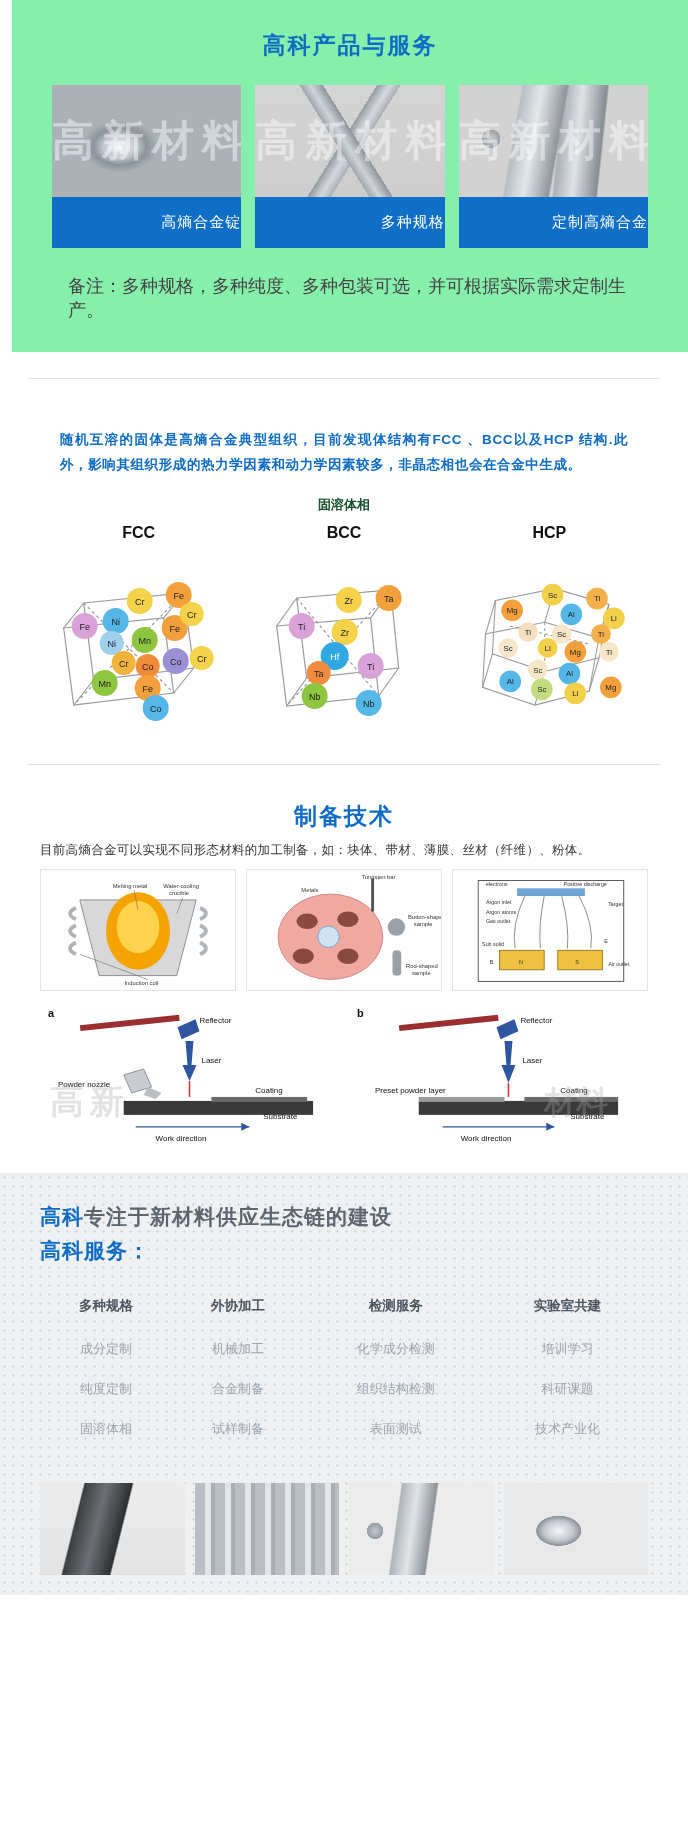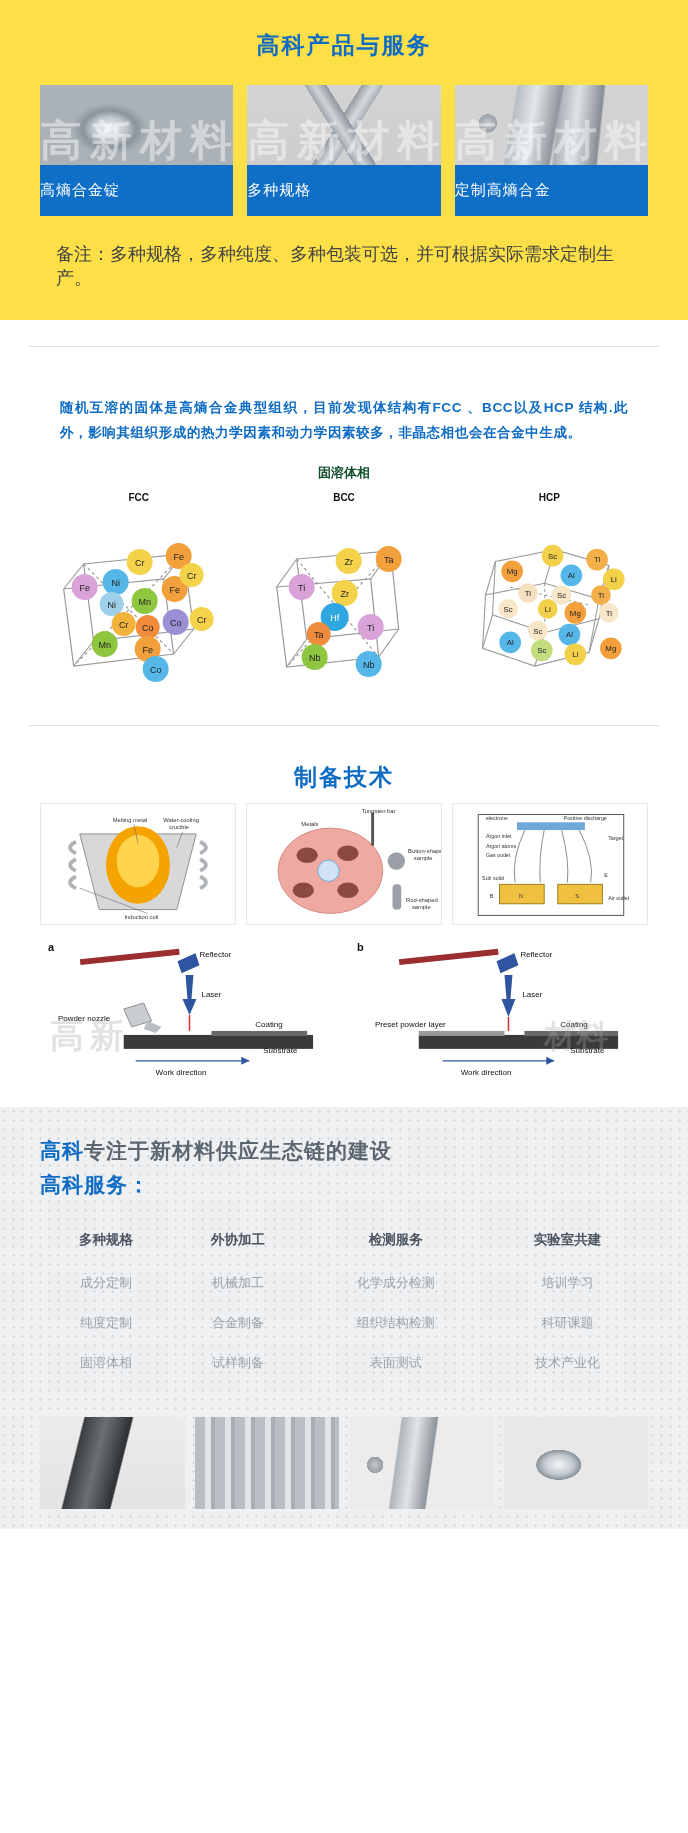--- a/index.html
+++ b/index.html
@@ -13,42 +13,43 @@
     min-height: 1833px;
     margin: 0 auto;
     background: #ffffff;
     position: relative;
     overflow: hidden;
   }
 
   
   .sec1 {
     padding: 24px 40px 30px 40px;
-    background: #fde047;
+    background: #86efac;
+    margin-left: 12px;
   }
   .sec-title {
     text-align: center;
     color: #0e6cc4;
     font-size: 23px;
     font-weight: bold;
     letter-spacing: 2px;
     margin: 6px 0 24px 0;
   }
   .prod-row {
     display: flex;
     justify-content: space-between;
     gap: 14px;
   }
   .prod-card {
     flex: 1 1 0;
     display: flex;
     flex-direction: column;
   }
   .prod-img {
-    height: 80px;
+    height: 112px;
     background: #d2d2d2;
     position: relative;
     overflow: hidden;
     text-decoration: underline;
   }
   
   .ph-ingot {
     background:
       radial-gradient(ellipse 38px 26px at 36% 55%, #f2f4f6 0%, #bfc6cc 45%, #8b949c 70%, #aab2b8 100%),
       radial-gradient(ellipse 30px 22px at 66% 62%, #eef1f4 0%, #b8c0c7 48%, #7e878f 75%, #a7aeb5 100%),
@@ -75,21 +76,21 @@
     color: rgba(255,255,255,0.45);
     font-weight: bold;
     letter-spacing: 8px;
     pointer-events: none;
     user-select: none;
     white-space: nowrap;
   }
   .prod-label {
     background: #0f6fc6;
     color: #ffffff;
-    text-align: left;
+    text-align: right;
     font-size: 15px;
     padding: 16px 0;
     letter-spacing: 1px;
   }
   .note {
     margin-top: 26px;
     font-size: 18px;
     color: #444;
     padding-left: 16px;
   }
@@ -122,21 +123,21 @@
     display: flex;
     justify-content: space-between;
     gap: 8px;
     margin-top: 4px;
   }
   .lat {
     flex: 1 1 0;
   }
   .lat-cap {
     text-align: center;
-    font-size: 10px;
+    font-size: 16px;
     font-weight: bold;
     color: #111;
     margin-bottom: 6px;
   }
   .lat-box {
     height: 180px;
     position: relative;
   }
   .lat-box svg { display: block; width: 100%; height: 100%; }
 
@@ -447,20 +448,21 @@
         </div>
       </div>
 
     </div>
   </section>
 
   <div class="divider"></div>
 
   <section class="sec3">
     <div class="sec-title">制备技术</div>
+    <p class="sec3-lead">目前高熵合金可以实现不同形态材料的加工制备，如：块体、带材、薄膜、丝材（纤维）、粉体。</p>
 
     <div class="proc-row">
 
       <div class="proc-cell">
         <svg viewBox="0 0 200 122">
           <rect x="0" y="0" width="200" height="122" fill="#ffffff"></rect>
           <path d="M40 30 L160 30 L140 108 L60 108 Z" fill="#d8d8d8" stroke="#8d8d8d"></path>
           <ellipse cx="100" cy="62" rx="33" ry="40" fill="#f5a300"></ellipse>
           <ellipse cx="100" cy="58" rx="22" ry="27" fill="#ffd34d"></ellipse>
           <g fill="none" stroke="#b0b4b8" stroke-width="4">

